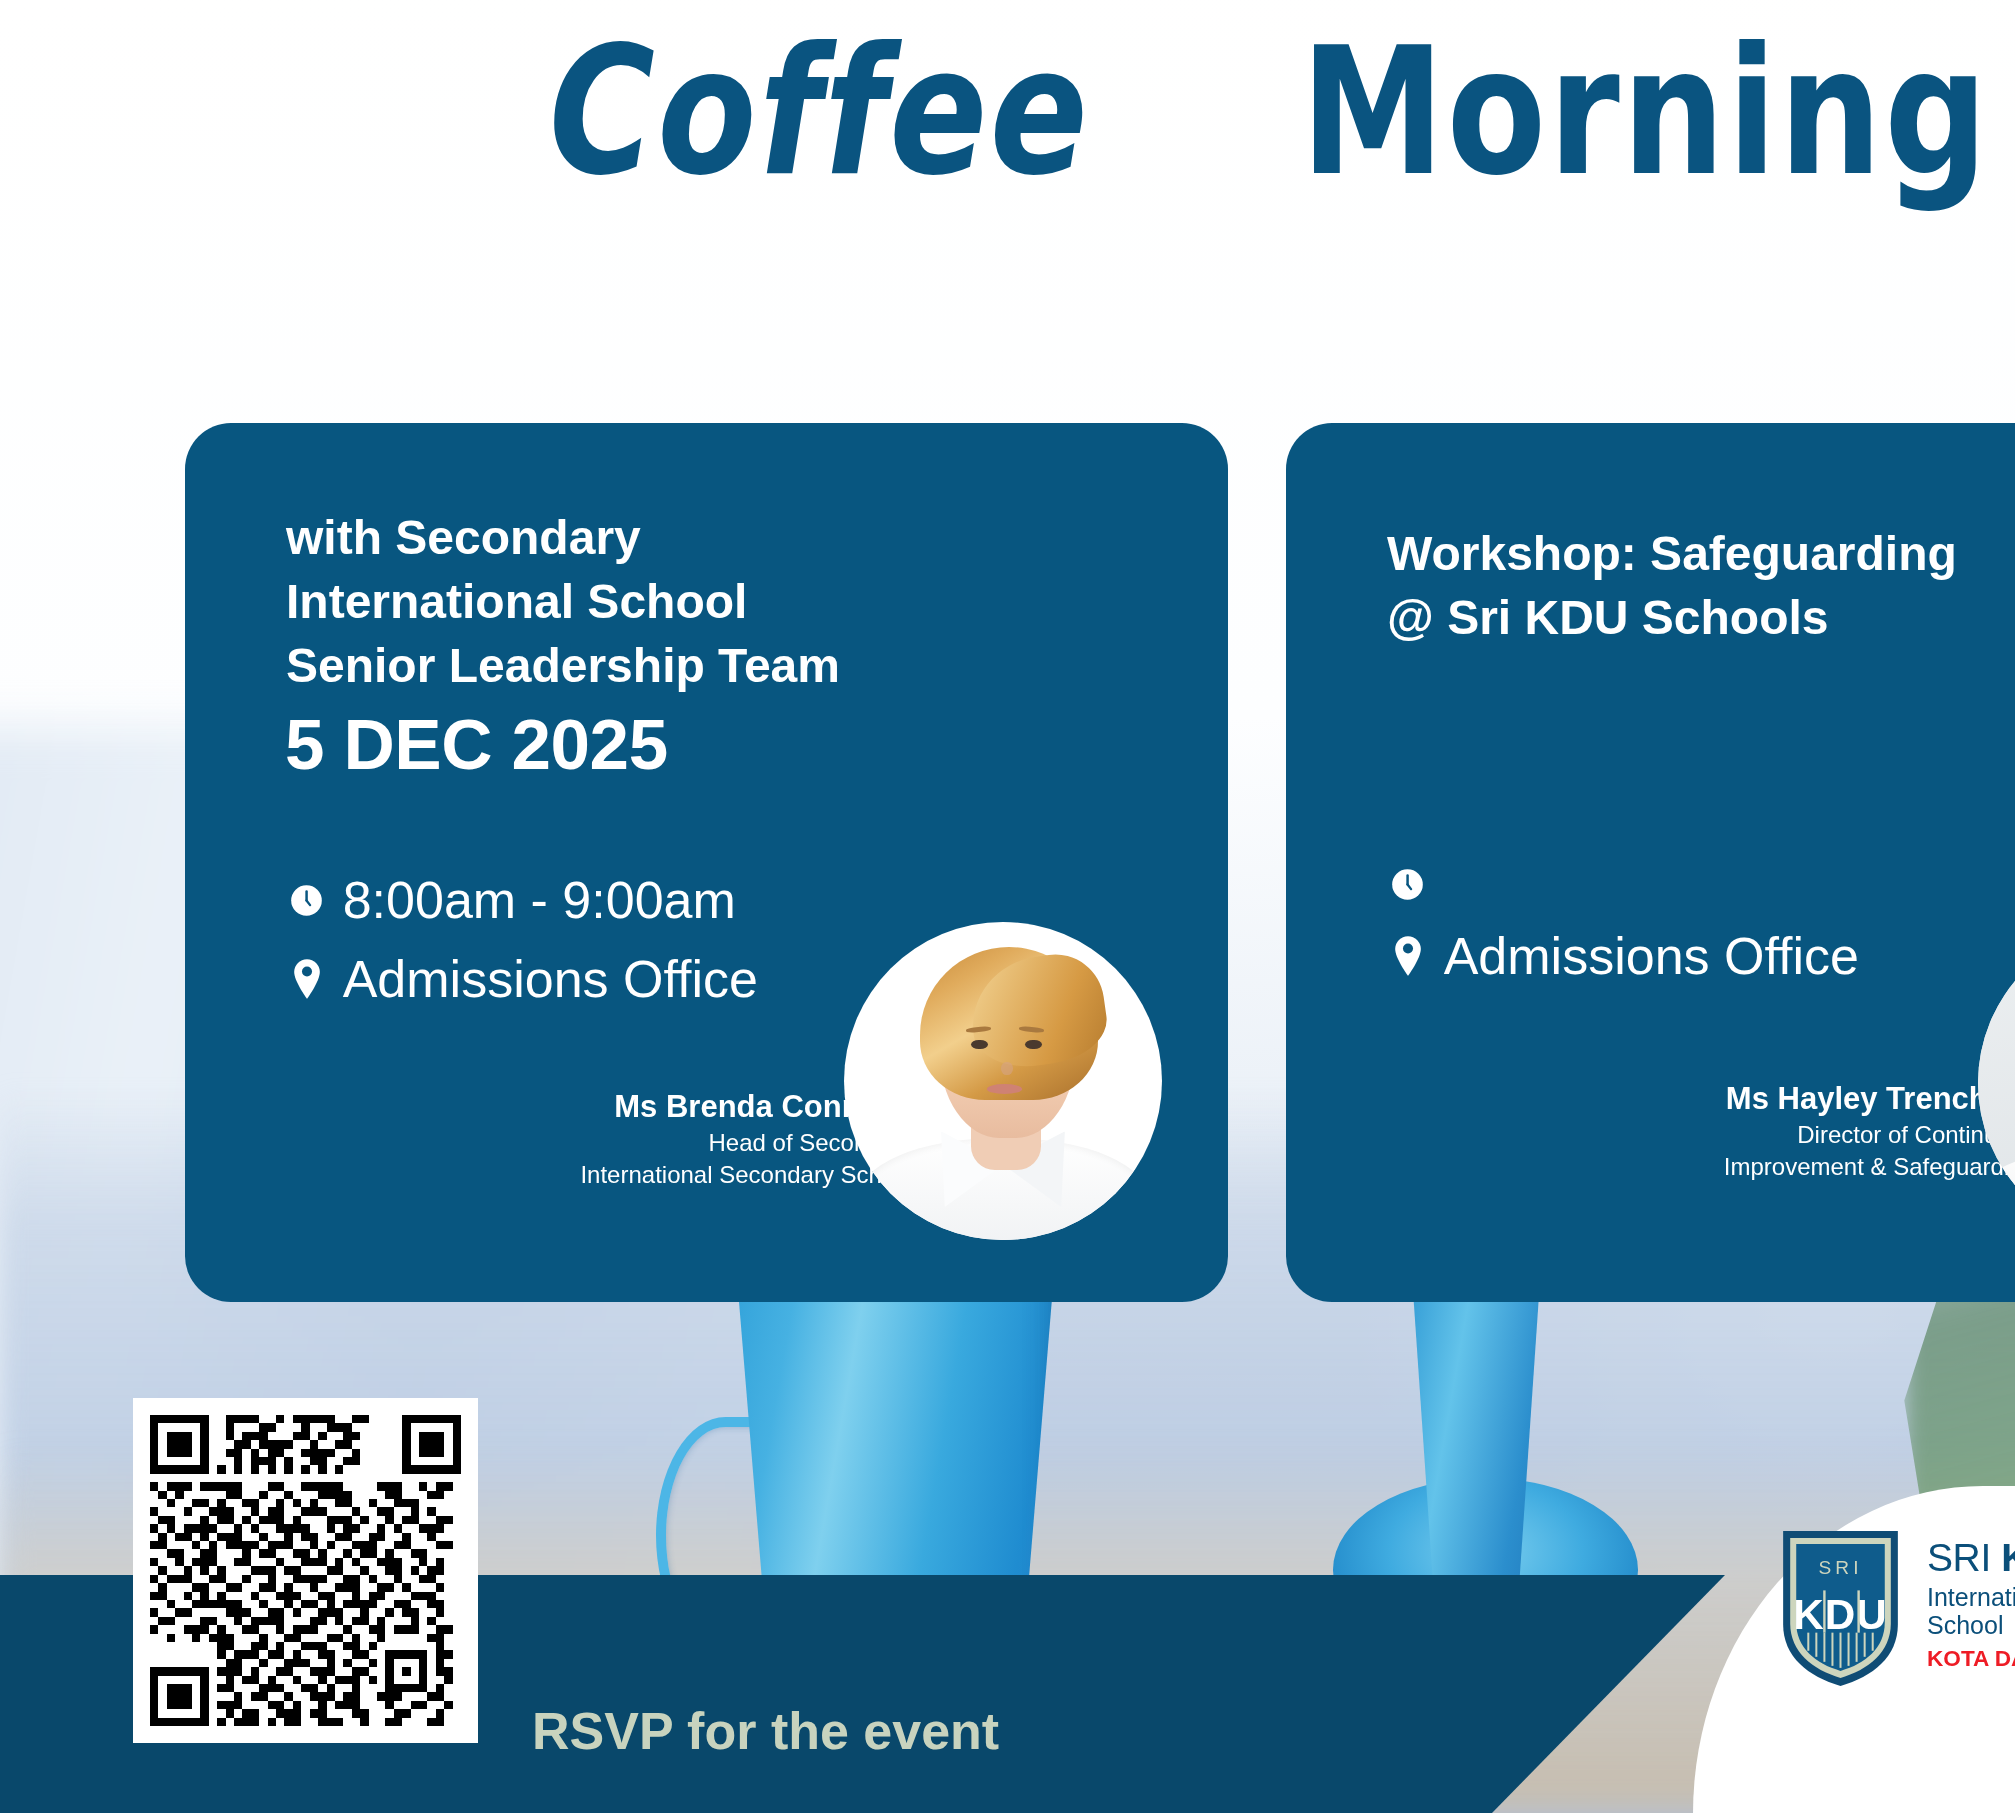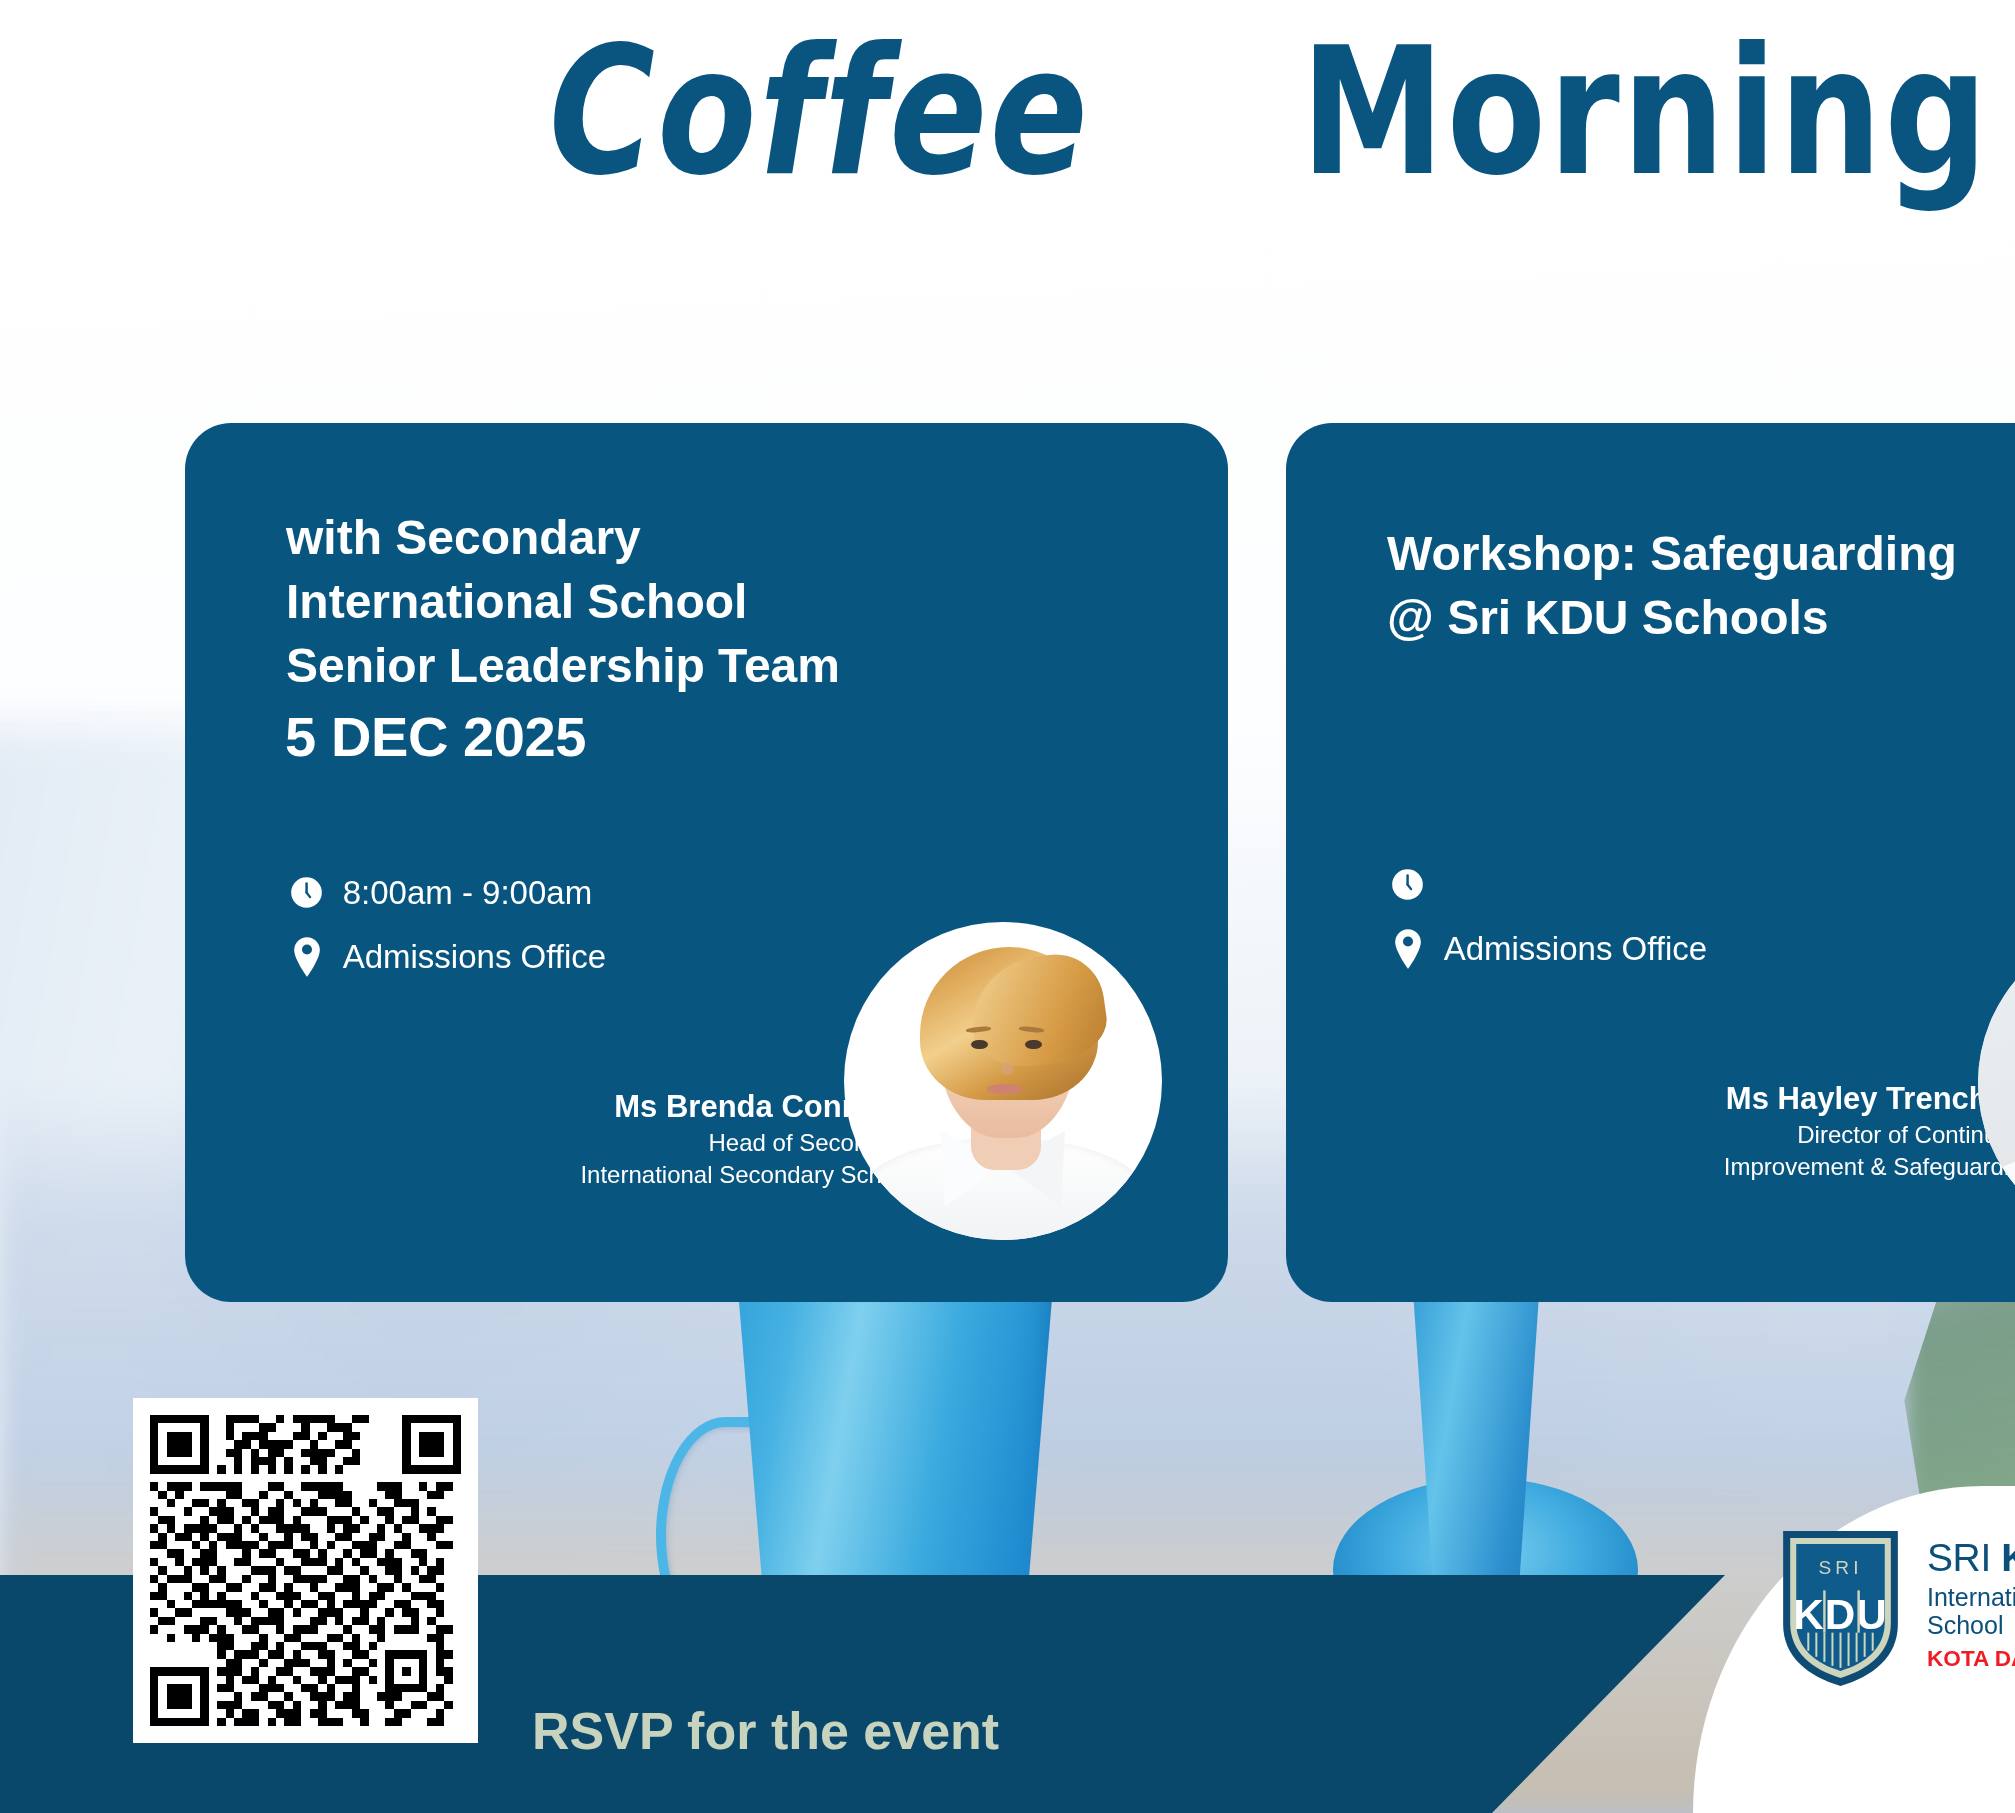--- a/index.html
+++ b/index.html
@@ -124,36 +124,36 @@
     font-weight:bold;
     line-height:1.33;
     white-space:pre-line;
   }
   #card-left .card-head{left:101px;top:83px;}
   #card-right .card-head{left:101px;top:99px;}
 
   .card-date{
     position:absolute;
     color:#ffffff;
-    font-size:56px;
+    font-size:71px;
     font-weight:bold;
     letter-spacing:-0.4px;
     line-height:1;
   }
   #card-left .card-date{left:100px;top:286px;}
   #card-right .card-date{left:100px;top:285px;}
 
   .meta{position:absolute;left:103px;}
   #card-left .meta{top:447px;}
   #card-right .meta{top:439px;}
   .meta-row{
     display:flex;align-items:center;
     margin-bottom:19.3px;
     color:#ffffff;
-    font-size:33px;
+    font-size:52px;
   }
   .meta-ico{
     width:37px;height:45px;margin-right:17.7px;
     display:flex;align-items:center;justify-content:center;flex:0 0 auto;
   }
   .meta-ico svg{display:block;}
 
   .speaker{
     position:absolute;
     text-align:right;

